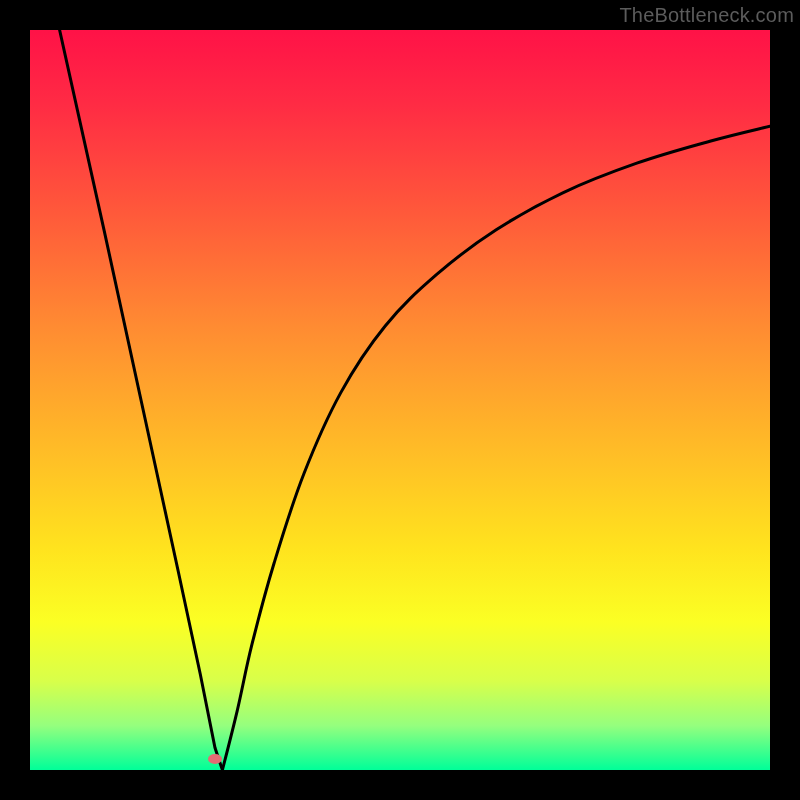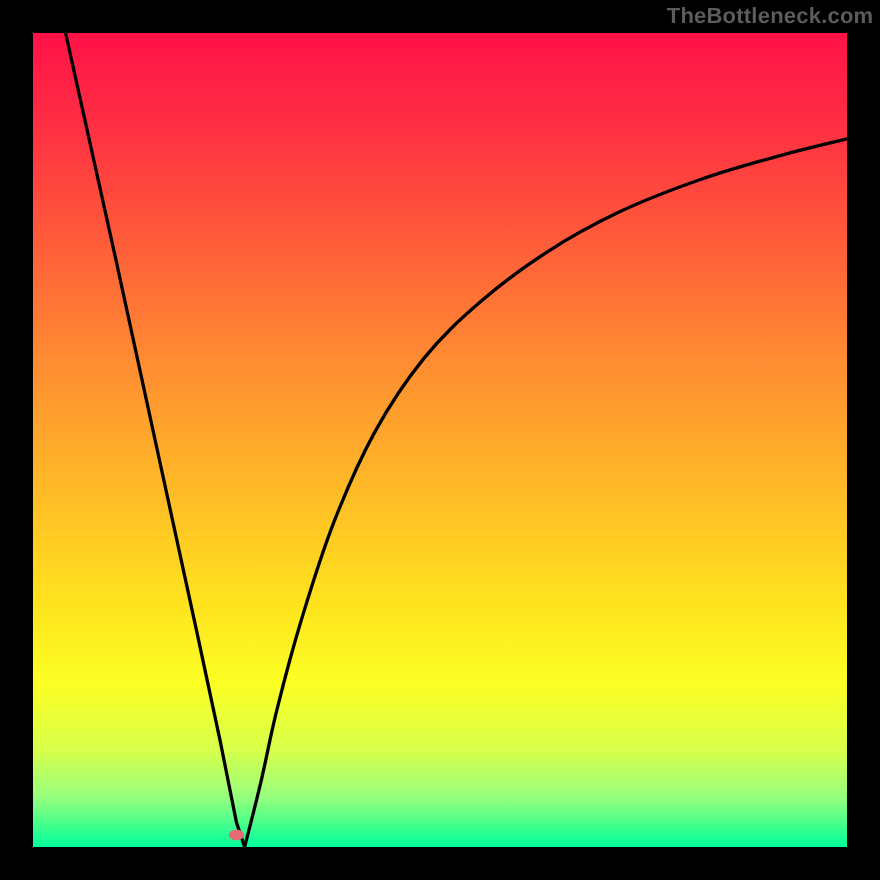--- a/index.html
+++ b/index.html
@@ -26,21 +26,21 @@
     left: 0; top: 0; width: 100%; height: 100%;
   }
   .watermark {
     position: absolute;
     right: 6px;
     top: 4px;
     font-family: Arial, Helvetica, sans-serif;
     font-size: 20px;
     color: #5c5c5c;
     letter-spacing: 0.2px;
-    font-weight: 700;
+    font-weight: 400;
   }
   .marker {
     position: absolute;
     width: 14px;
     height: 10px;
     border-radius: 50%;
     background: #e46c74;
     transform: translate(-50%, -50%);
   }
 </style>

